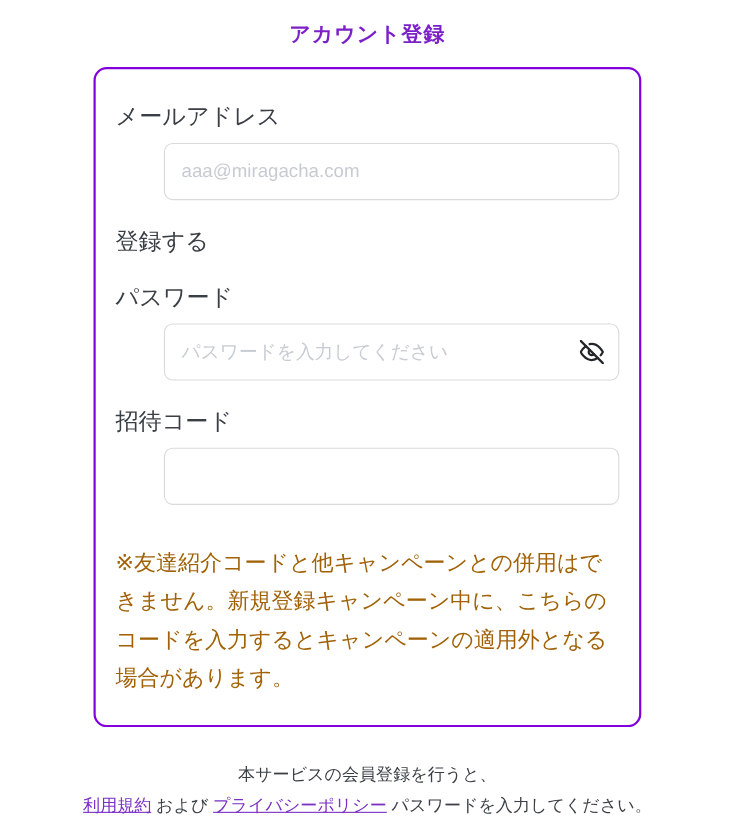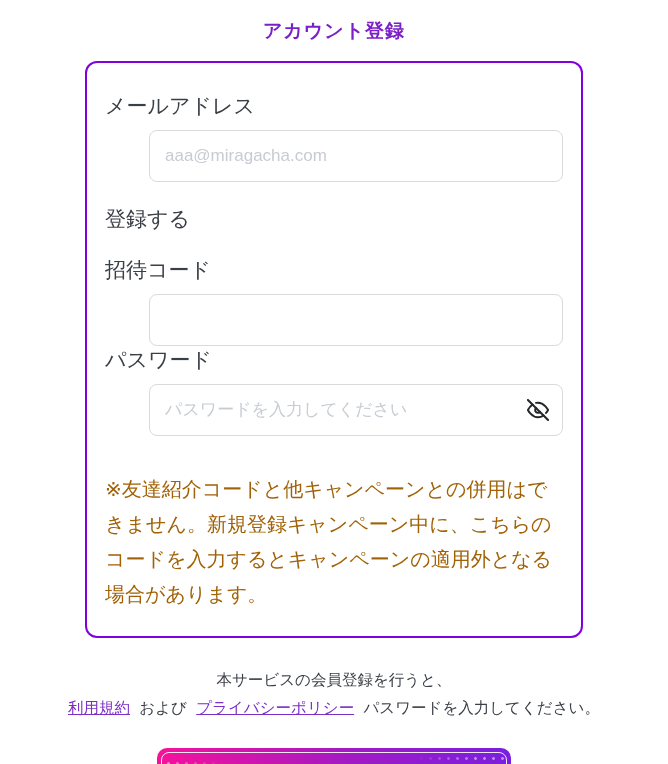--- a/index.html
+++ b/index.html
@@ -43,21 +43,21 @@
     width:26px; height:26px; display:flex; align-items:center; justify-content:center;
     background:none; border:none; cursor:pointer; color:#23272b;
   }
 
   .invite-note {
     font-size:20px; line-height:1.75; color:#a16207; margin-top:36px;
   }
 
   .agreement {
     text-align:center; font-size:15.5px; line-height:1.8;
-    margin-top:30px; color:#3a3f45;font-family:Liberation Mono, monospace;
+    margin-top:30px; color:#3a3f45;
   }
   .agreement a { color:#7b2fc4; text-decoration:underline;text-align:center; }
 
   .register-wrap {
     position:relative; width:354px; margin:24px auto 0 auto; height:58px;
   }
   .register-shadow {
     position:absolute; left:0; right:0; top:6px; bottom:0;
     border-radius:10px;
     background:linear-gradient(90deg,#b0006e 0%,#40087e 100%);
@@ -118,41 +118,41 @@
       <label class="field-label">メールアドレス</label>
       <div class="input-wrap">
         <input class="text-input" type="text" placeholder="aaa@miragacha.com" style="">
       </div>
     </div>
 
     <div class="field">
       <label class="field-label">登録する</label>
     </div>
 
-    <div class="field" style="margin-bottom:0;">
-      <label class="field-label">招待コード</label>
-      <div class="input-wrap">
-        <input class="text-input" type="text" placeholder="" style="">
-      </div>
-    </div>
-
     <div class="field">
       <label class="field-label">パスワード</label>
       <div class="input-wrap">
         <input class="text-input" type="password" placeholder="パスワードを入力してください" style="">
         <button type="button" class="eye-toggle">
           <span style="display:flex;">
             <svg width="22" height="22" viewBox="0 0 24 24" fill="none" stroke="#23272b" stroke-width="2.2" stroke-linecap="round" stroke-linejoin="round">
               <path d="M17.94 17.94A10.07 10.07 0 0 1 12 20c-7 0-11-8-11-8a18.45 18.45 0 0 1 5.06-5.94"></path>
               <path d="M9.9 4.24A9.12 9.12 0 0 1 12 4c7 0 11 8 11 8a18.5 18.5 0 0 1-2.16 3.19"></path>
               <path d="M14.12 14.12a3 3 0 1 1-4.24-4.24"></path>
               <line x1="1" y1="1" x2="23" y2="23"></line>
             </svg>
           </span>
         </button>
+      </div>
+    </div>
+
+    <div class="field" style="margin-bottom:0;">
+      <label class="field-label">招待コード</label>
+      <div class="input-wrap">
+        <input class="text-input" type="text" placeholder="" style="">
       </div>
     </div>
 
     <p class="invite-note">※友達紹介コードと他キャンペーンとの併用はできません。新規登録キャンペーン中に、こちらのコードを入力するとキャンペーンの適用外となる場合があります。</p>
   </div>
 
   <div class="agreement">
     <span>本サービスの会員登録を行うと、</span><br>
     <a href="#">利用規約</a><span> および </span><a href="#">プライバシーポリシー</a><span> パスワードを入力してください。</span>
   </div>

